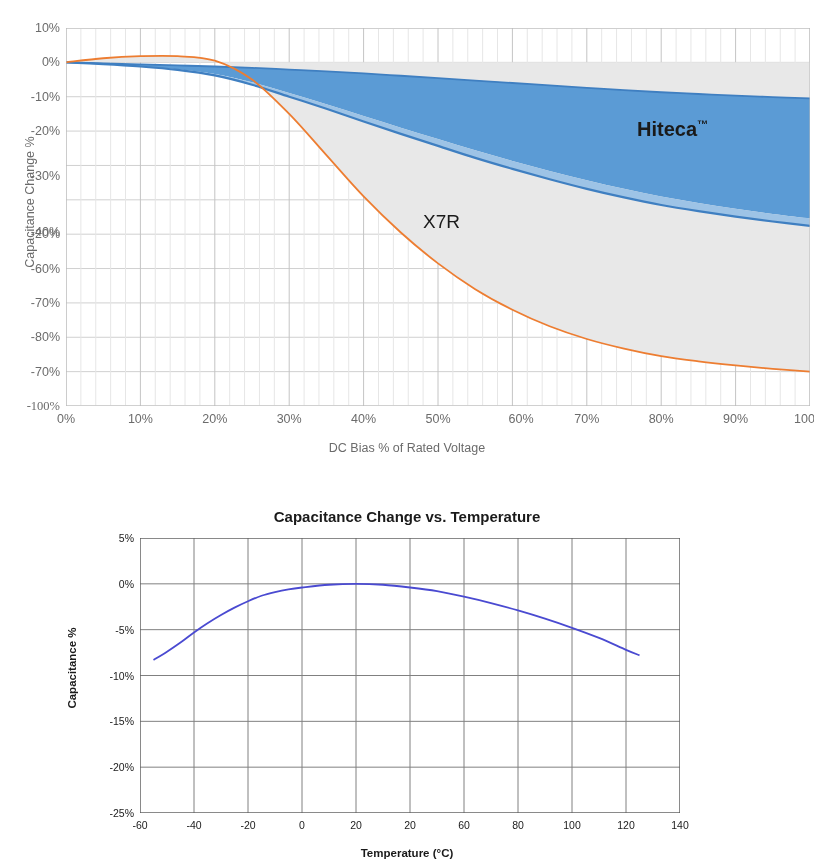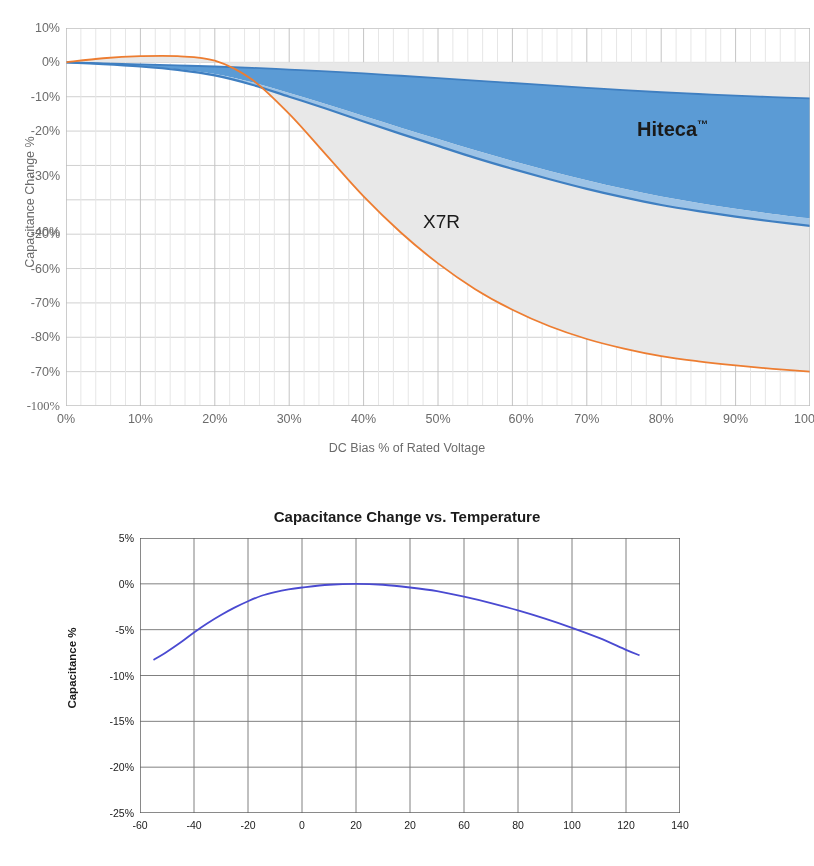--- a/index.html
+++ b/index.html
@@ -195,20 +195,21 @@
 
     <div class="series-label" id="label-hiteca">
       <span>Hiteca</span><sup>™</sup>
     </div>
     <div class="series-label" id="label-x7r">X7R</div>
   </div>
 
   <div id="chart2">
     <div id="chart2-title">Capacitance Change vs. Temperature</div>
     <div id="chart2-ylabel">Capacitance %</div>
+    <div id="chart2-xlabel">Temperature (°C)</div>
 
     <div id="c2-yticks">
         <div class="c2-ytick" style="top: 0px;">5%</div>
         <div class="c2-ytick" style="top: 45.8333px;">0%</div>
         <div class="c2-ytick" style="top: 91.6667px;">-5%</div>
         <div class="c2-ytick" style="top: 137.5px;">-10%</div>
         <div class="c2-ytick" style="top: 183.333px;">-15%</div>
         <div class="c2-ytick" style="top: 229.167px;">-20%</div>
         <div class="c2-ytick" style="top: 275px;">-25%</div>
       </div>

